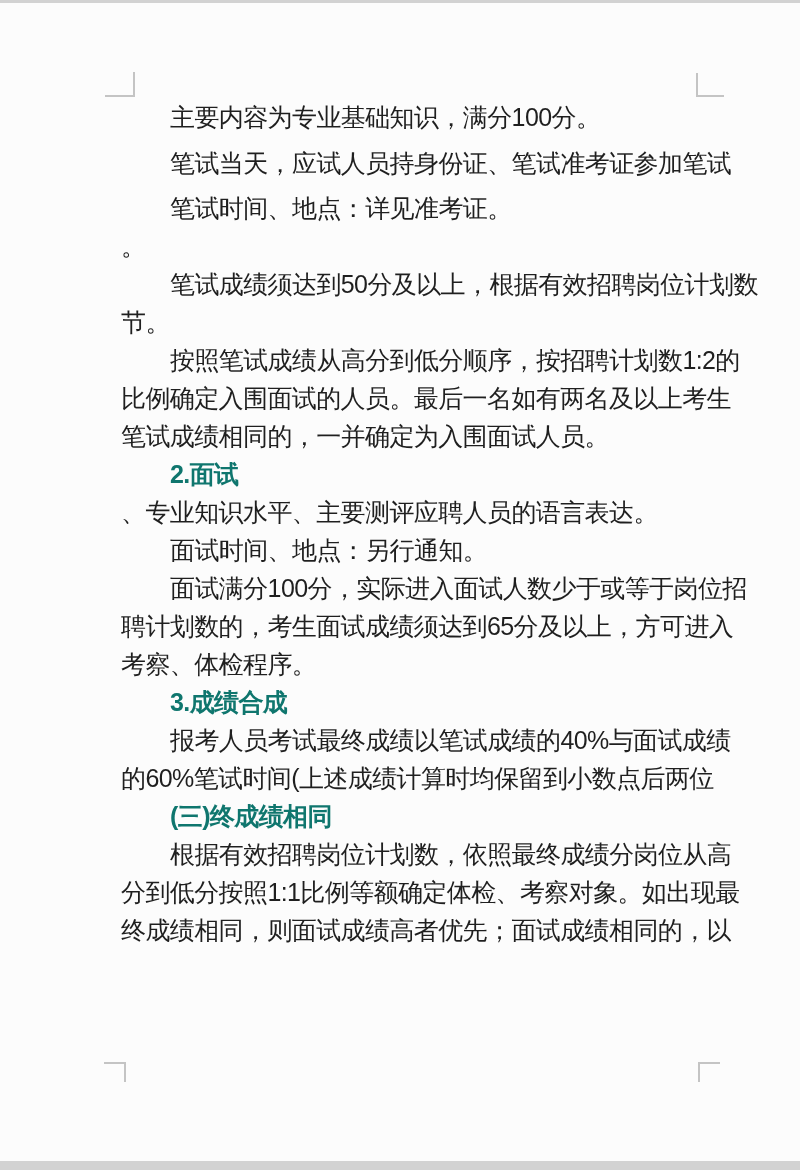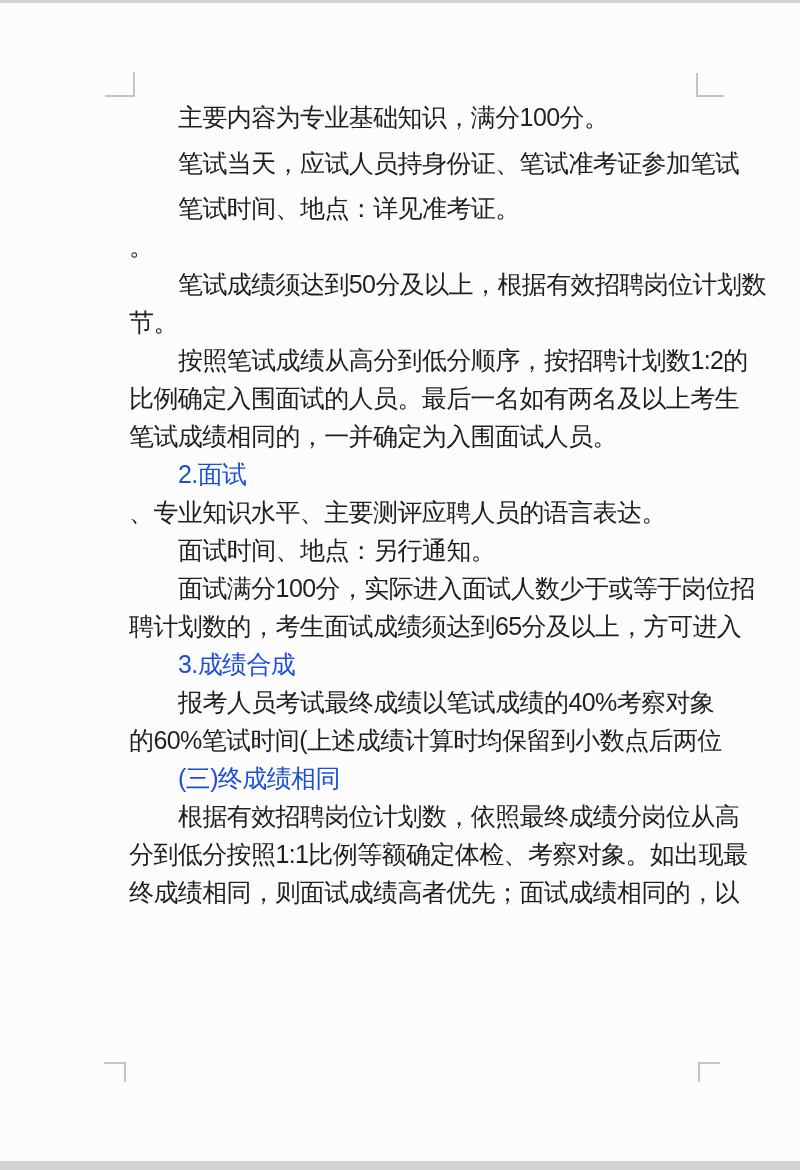--- a/index.html
+++ b/index.html
@@ -48,37 +48,37 @@
     border-top: 2px solid var(--mark-color, #c4c4c4);
   }
   .mark.br { 
     left: 698px; top: 1062px; width: 22px; height: 20px;
     border-left: 2px solid var(--mark-color, #c4c4c4);
     border-top: 2px solid var(--mark-color, #c4c4c4);
   }
 
   .text-body {
     position: absolute;
-    left: 129px;
+    left: 121px;
     top: 98px;
     width: 620px;
     color: var(--text-color, #1f1f1f);
     font-size: 25px;
     letter-spacing: -0.6px;
   }
   .line {
     height: 38px;
     line-height: 38px;
     white-space: nowrap;
   }
   
   .line:nth-child(2) { margin-top: 8px; }
   .line:nth-child(3) { margin-top: 7px; }
   .line.indent { padding-left: 49px; }
-  .line.bold { font-weight: normal; color: #1d4ed8; }
+  .line.bold { font-weight: bold; color: #0f766e; }
 </style>
 </head>
 <body>
 
 <div class="page">
   <div class="strip top"></div>
 
   <div class="mark tl"></div>
   <div class="mark tr"></div>
   <div class="mark bl"></div>
@@ -92,22 +92,23 @@
       <div class="line indent">笔试成绩须达到50分及以上，根据有效招聘岗位计划数</div>
       <div class="line">节。</div>
       <div class="line indent">按照笔试成绩从高分到低分顺序，按招聘计划数1:2的</div>
       <div class="line">比例确定入围面试的人员。最后一名如有两名及以上考生</div>
       <div class="line">笔试成绩相同的，一并确定为入围面试人员。</div>
       <div class="line indent bold">2.面试</div>
       <div class="line">、专业知识水平、主要测评应聘人员的语言表达。</div>
       <div class="line indent">面试时间、地点：另行通知。</div>
       <div class="line indent">面试满分100分，实际进入面试人数少于或等于岗位招</div>
       <div class="line">聘计划数的，考生面试成绩须达到65分及以上，方可进入</div>
+      <div class="line">考察、体检程序。</div>
       <div class="line indent bold">3.成绩合成</div>
-      <div class="line indent">报考人员考试最终成绩以笔试成绩的40%考察对象</div>
+      <div class="line indent">报考人员考试最终成绩以笔试成绩的40%与面试成绩</div>
       <div class="line">的60%笔试时间(上述成绩计算时均保留到小数点后两位</div>
       <div class="line indent bold">(三)终成绩相同</div>
       <div class="line indent">根据有效招聘岗位计划数，依照最终成绩分岗位从高</div>
       <div class="line">分到低分按照1:1比例等额确定体检、考察对象。如出现最</div>
       <div class="line">终成绩相同，则面试成绩高者优先；面试成绩相同的，以</div>
     </div>
 
   <div class="strip bottom"></div>
 </div>
 

